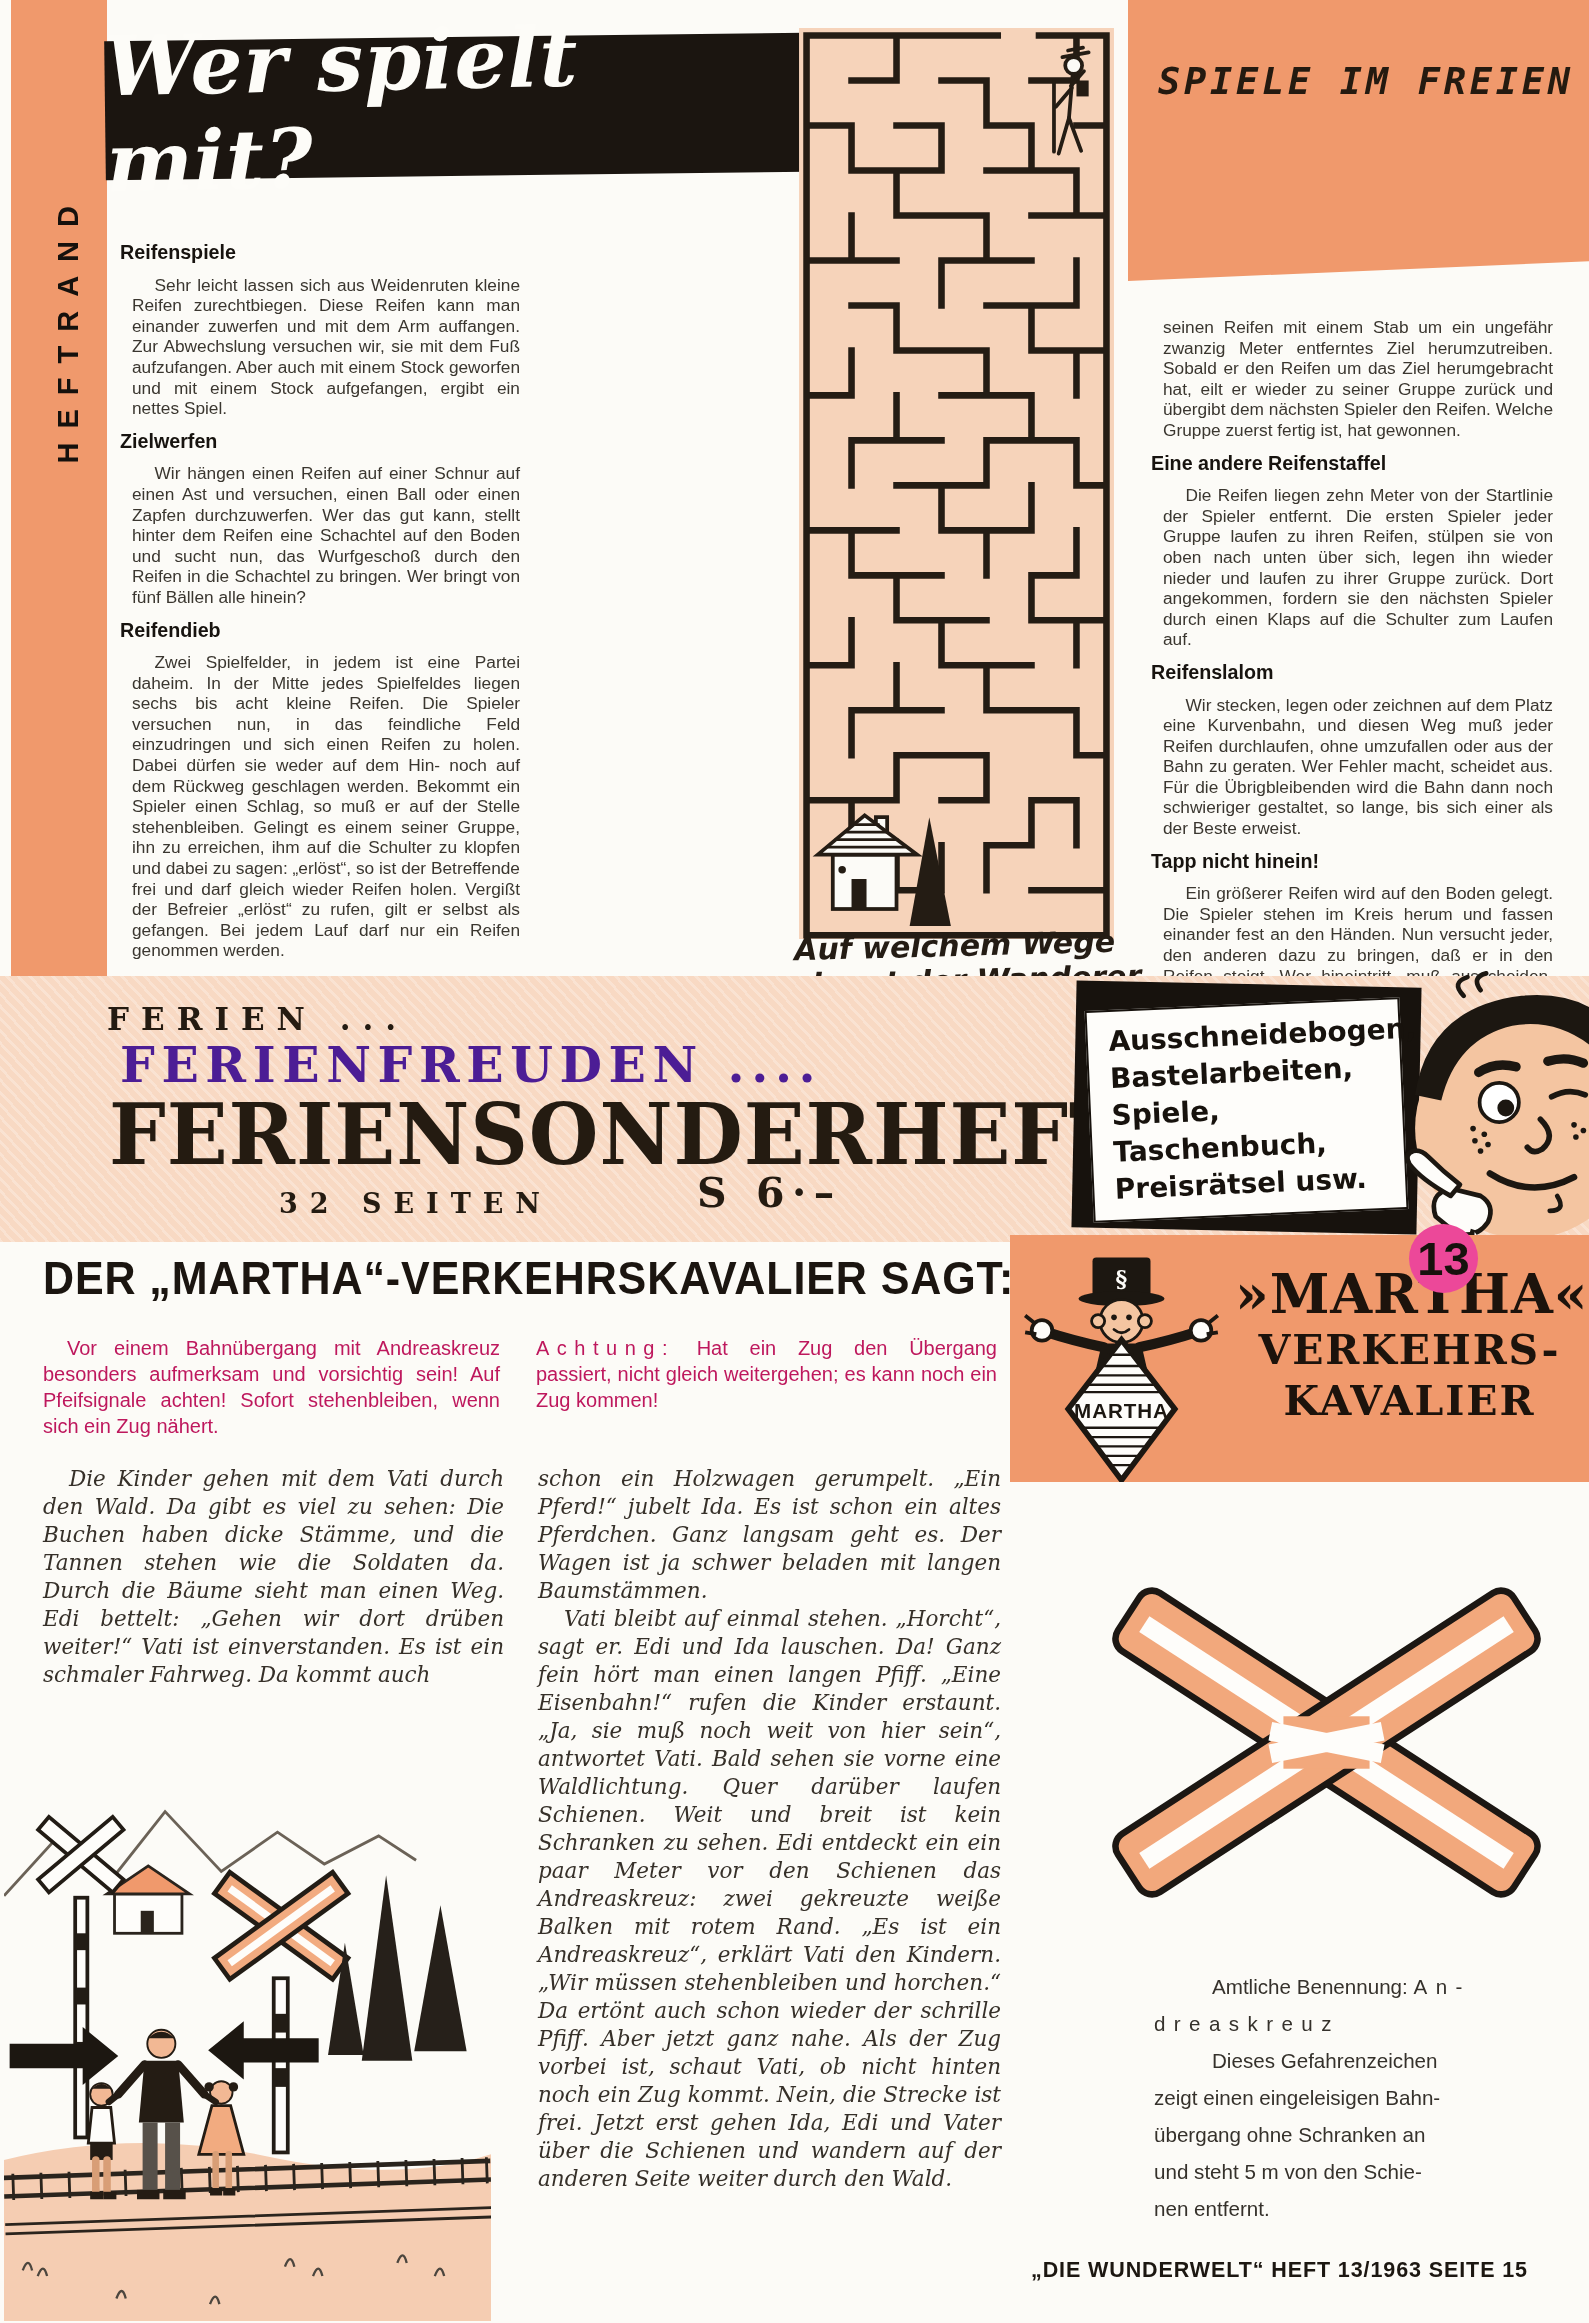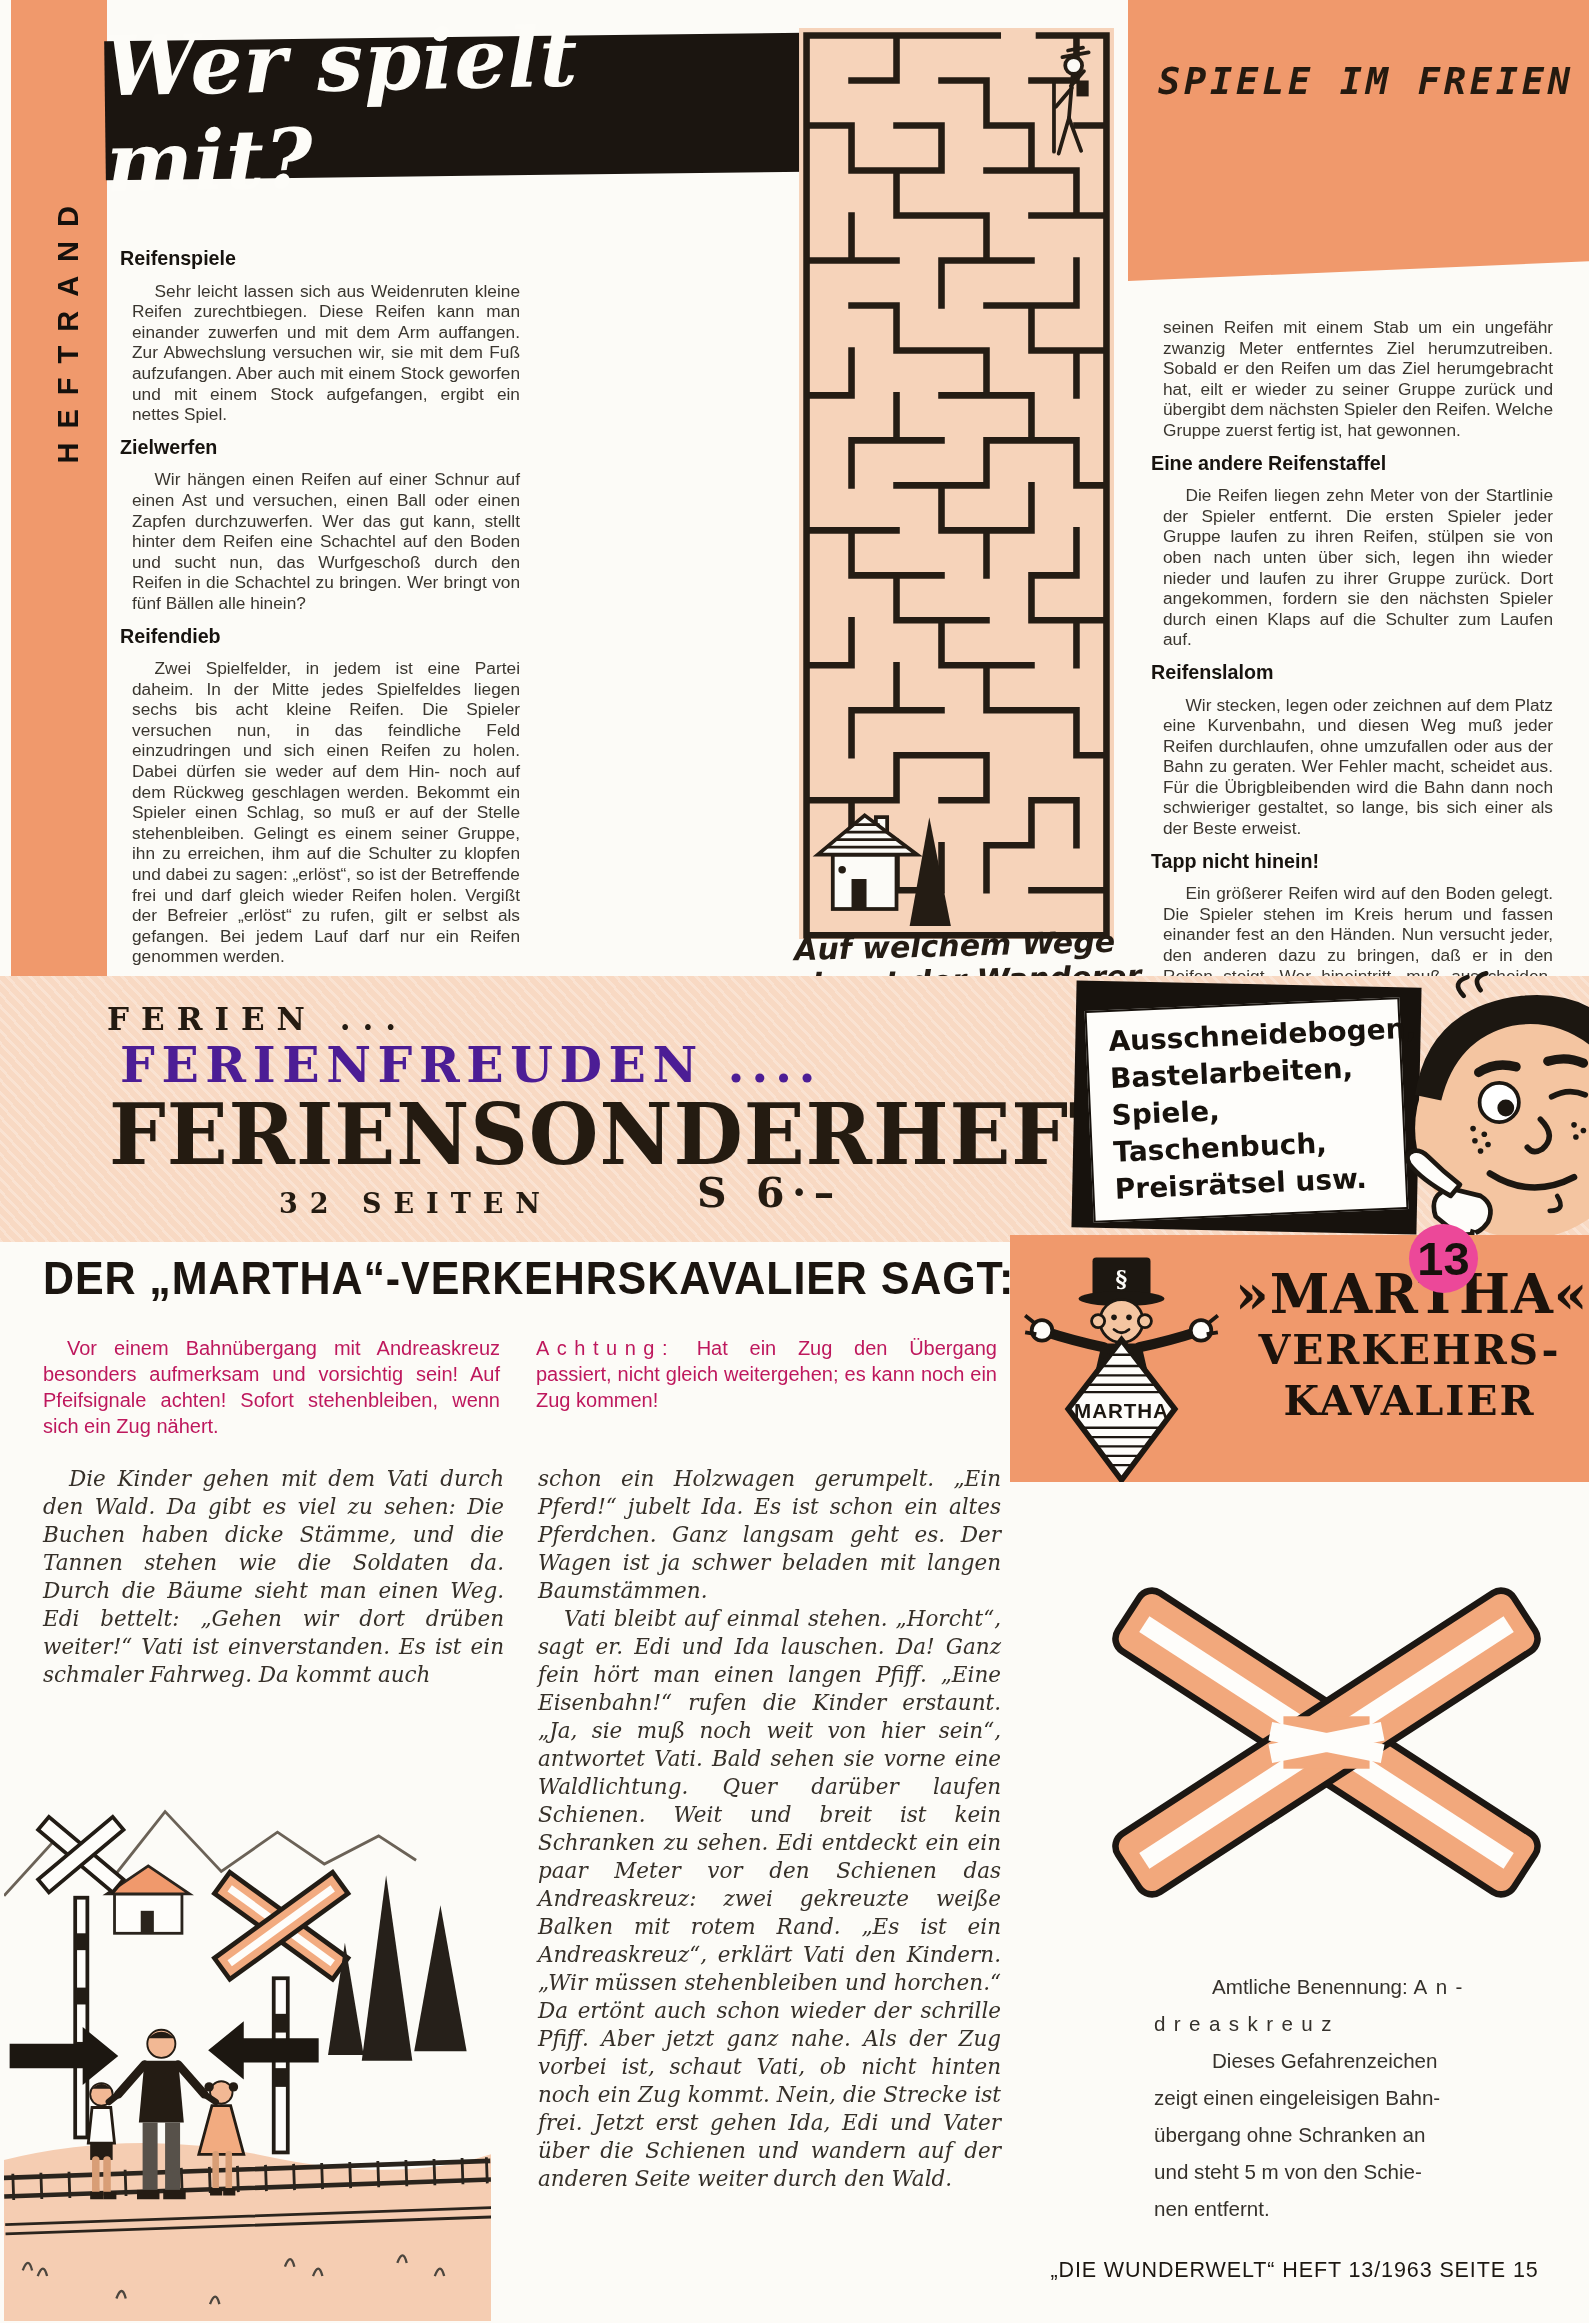--- a/index.html
+++ b/index.html
@@ -15,21 +15,21 @@
   
   .title-bar{position:absolute;left:105px;top:37px;width:701px;height:139px;background:#1b1510;
         transform:rotate(-0.7deg);display:flex;align-items:center;justify-content:center;}
   .title-text{font-family:"DejaVu Serif",serif;font-style:italic;font-weight:bold;
         font-size:82px;color:#fdfcf8;letter-spacing:0.9px;transform:rotate(-0.5deg);}
 
   .col{position:absolute;font-size:17.3px;line-height:20.6px;text-align:justify;color:#3a362f;}
   .col-left{left:120px;top:234px;width:412px;}
   .col-right{left:1151px;top:305px;width:414px;}
   .sec-heading{font-size:19.7px;font-weight:bold;color:#17130f;margin:12px 0 4.7px 0;text-align:left;}
-  .sec-heading.first{margin-top:14px;}
+  .sec-heading.first{margin-top:8px;}
   .sec-body{text-indent:22.5px;margin:12px;}
   .sec-body.noindent{text-indent:0;}
   .sec-body + .sec-body{margin-top:1.9px;}
 
   .maze-wrap{position:absolute;left:799px;top:28px;width:315px;height:911px;}
   .maze-caption{position:absolute;left:766px;top:928px;width:379px;text-align:center;
         font-family:"DejaVu Sans",sans-serif;font-style:italic;font-weight:bold;
         font-size:30px;line-height:35px;color:#241c14;transform:rotate(-1.5deg);}
 
   .spiele-block{position:absolute;left:1128px;top:0;width:461px;height:281px;background:#f0996c;
@@ -85,22 +85,22 @@
 
   .scene-svg{position:absolute;left:3.7px;top:1746px;}
   .cross-svg{position:absolute;left:1066px;top:1544px;}
 
   .sign-note{position:absolute;left:1154px;top:1968px;width:410px;font-size:20.6px;
         line-height:37px;color:#35312b;}
   .sign-note .indent{padding-left:58px;}
   .spaced{letter-spacing:8.4px;}
   .note-body{text-indent:58px;}
 
-  .page-footer{position:absolute;left:1031px;top:2258px;width:527px;text-align:center;
-        font-size:21.5px;font-weight:normal;color:#1c1711;letter-spacing:0.9px;}
+  .page-footer{position:absolute;left:1031px;top:2258px;width:527px;text-align:left;
+        font-size:21.5px;font-weight:bold;color:#1c1711;letter-spacing:0.9px;}
 
   .prewrap{white-space:pre-line;}
 </style>
 </head>
 <body>
 
 <div class="page">
 
   <div class="heftrand">
     <div class="heftrand-label">HEFTRAND</div>

